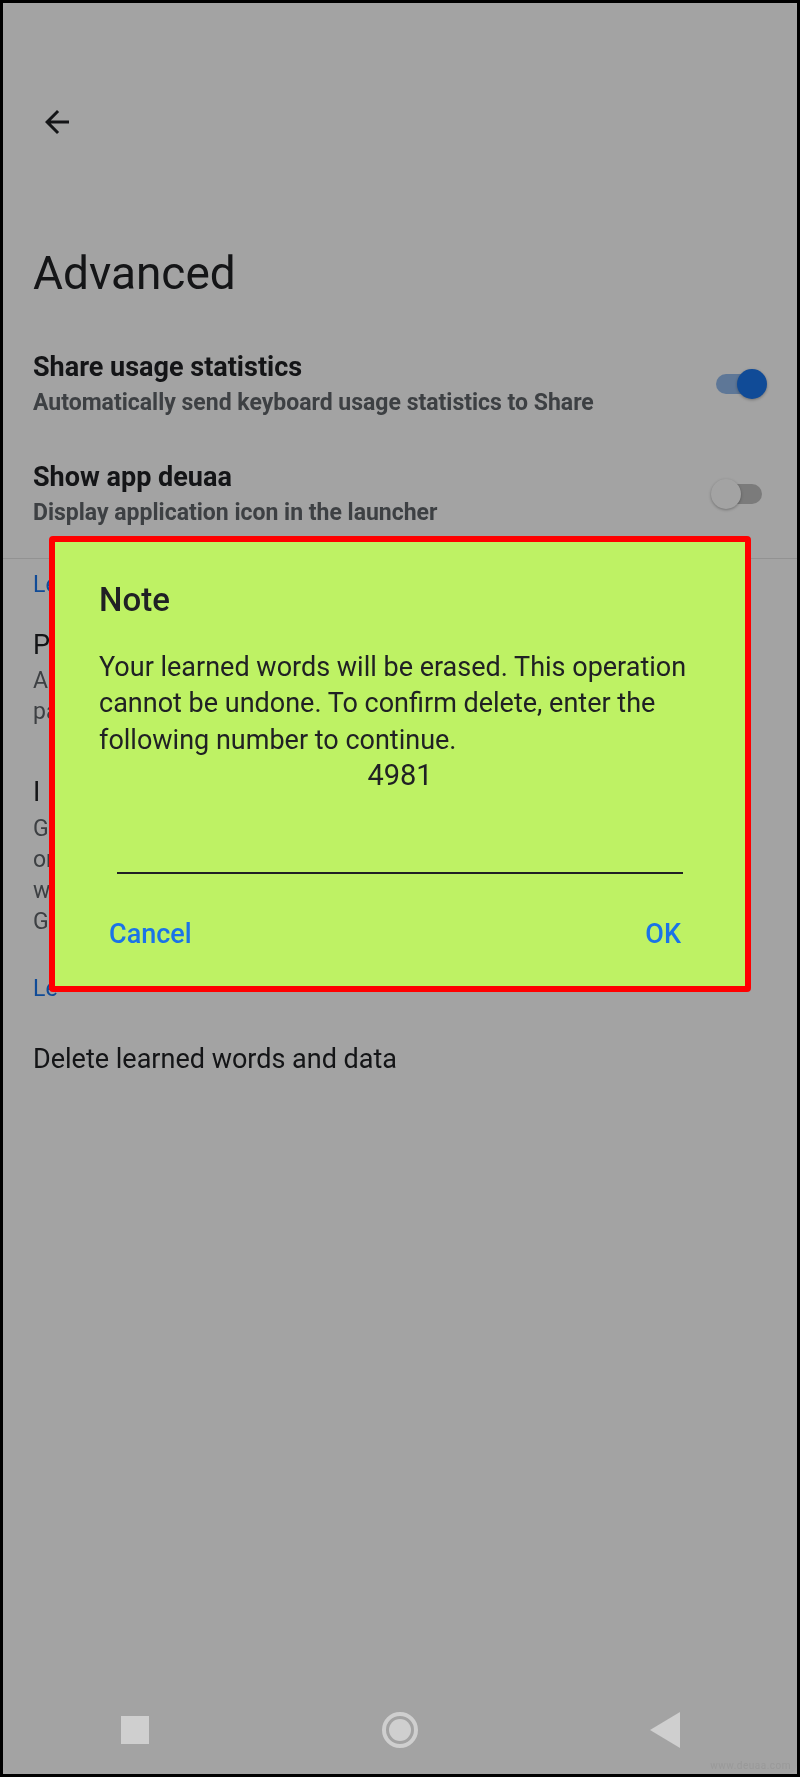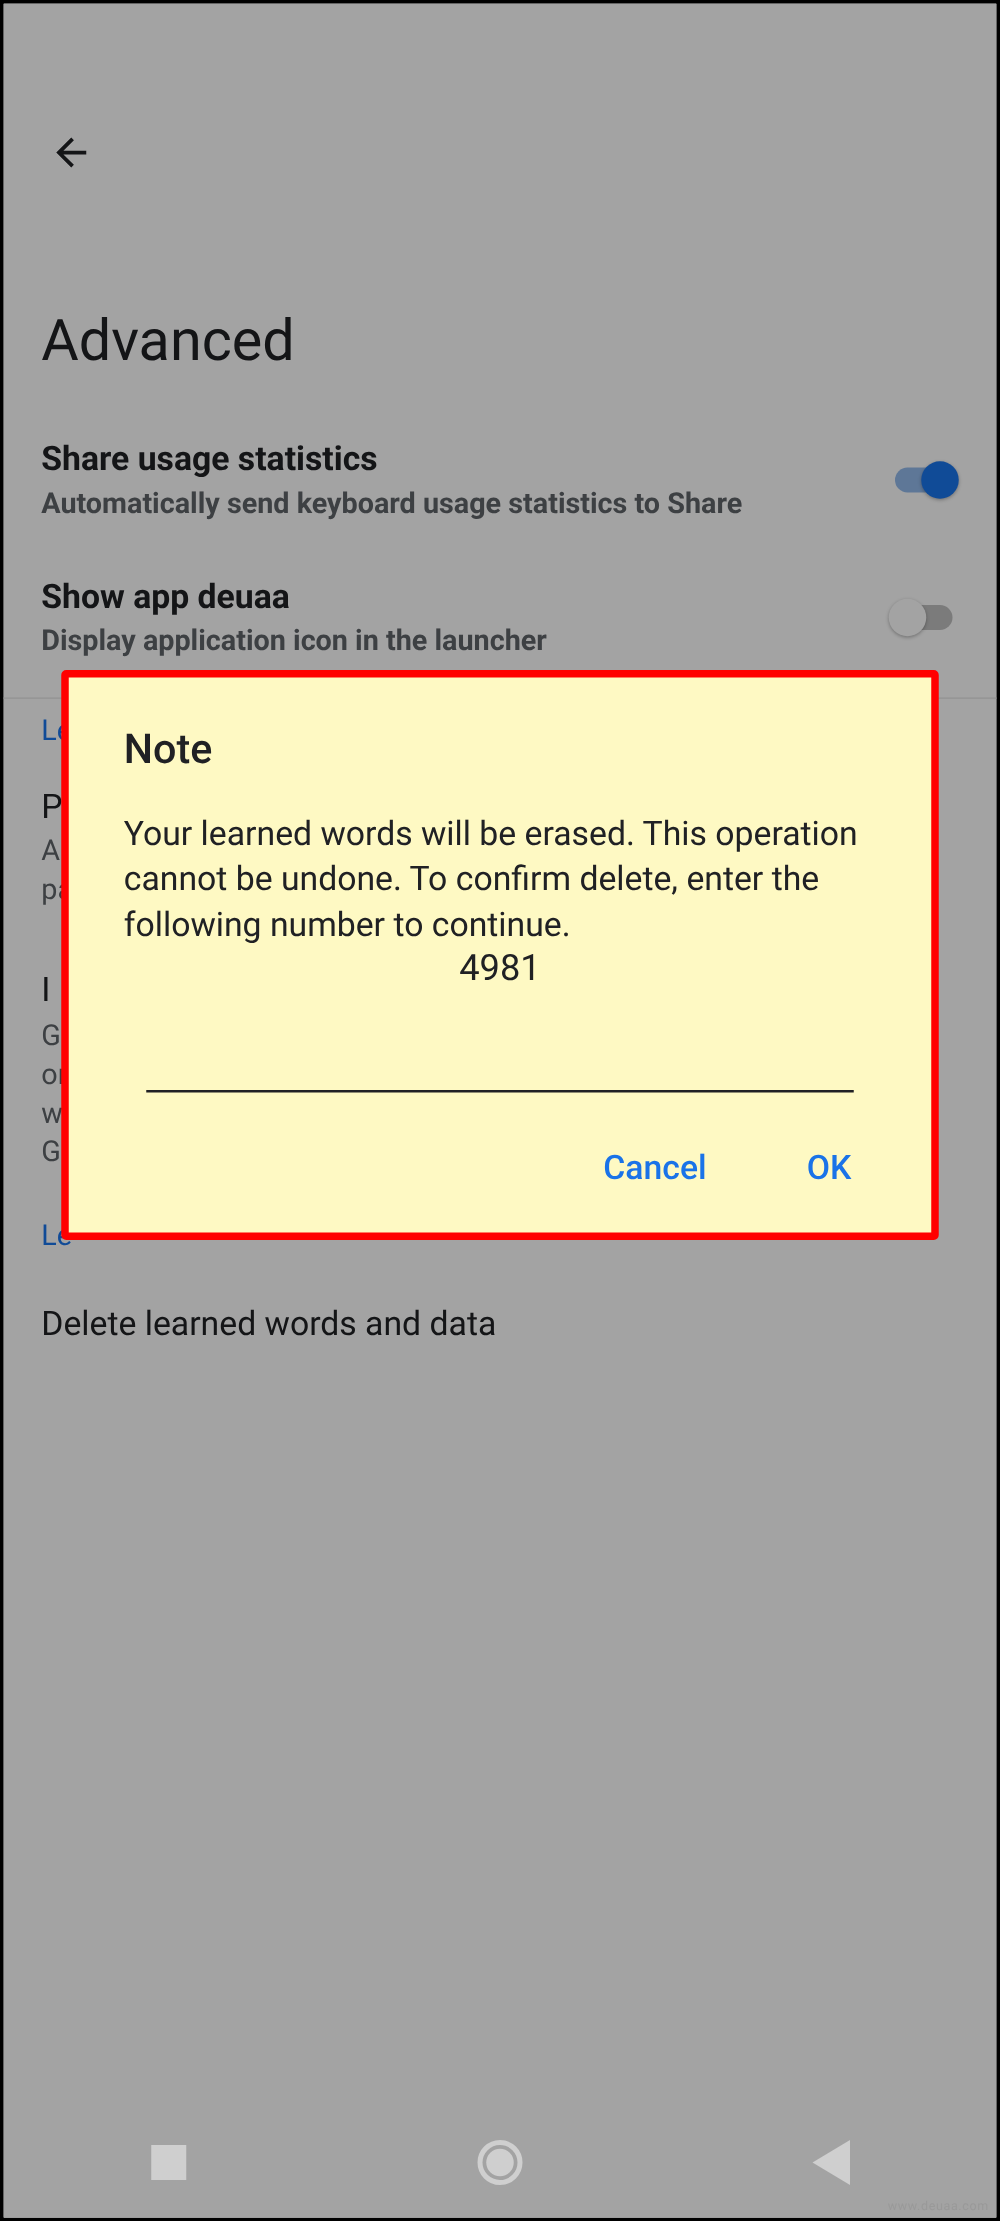--- a/index.html
+++ b/index.html
@@ -14,20 +14,21 @@
       background: #fff;
       position: relative;
       border: 3px solid #000;
       overflow: hidden;
     }
     .screen {
       width: 100%;
       height: 100%;
       background: #fafafa;
       position: relative;
+      border-radius: 11px;
     }
     .header {
       padding: 95px 30px 0 30px;
     }
     .back-btn {
       width: 48px;
       height: 48px;
       display: flex;
       align-items: center;
       justify-content: center;
@@ -136,21 +137,21 @@
       background: rgba(0,0,0,0.35);
       z-index: 10;
     }
 
     
     .dialog {
       position: absolute;
       top: 533px;
       left: 46px;
       right: 46px;
-      background: #fef9c3;
+      background: #bef264;
       border: 6px solid #ff0000;
       border-radius: 4px;
       z-index: 20;
       padding: 38px 44px 28px 44px;
     }
     .dialog-title {
       font-size: 33px;
       font-weight: 500;
       color: #202124;
       margin-bottom: 30px;
@@ -172,21 +173,21 @@
       display: block;
       border: none;
       border-bottom: 2px solid #202124;
       font-size: 24px;
       padding: 18px 4px 6px 4px;
       outline: none;
       background: transparent;
     }
     .dialog-actions {
       display: flex;
-      justify-content: flex-end;
+      justify-content: space-between;
       gap: 60px;
       padding-right: 10px;
     }
     .dialog-btn {
       background: none;
       border: none;
       color: #1a73e8;
       font-size: 27px;
       font-weight: 500;
       cursor: pointer;

